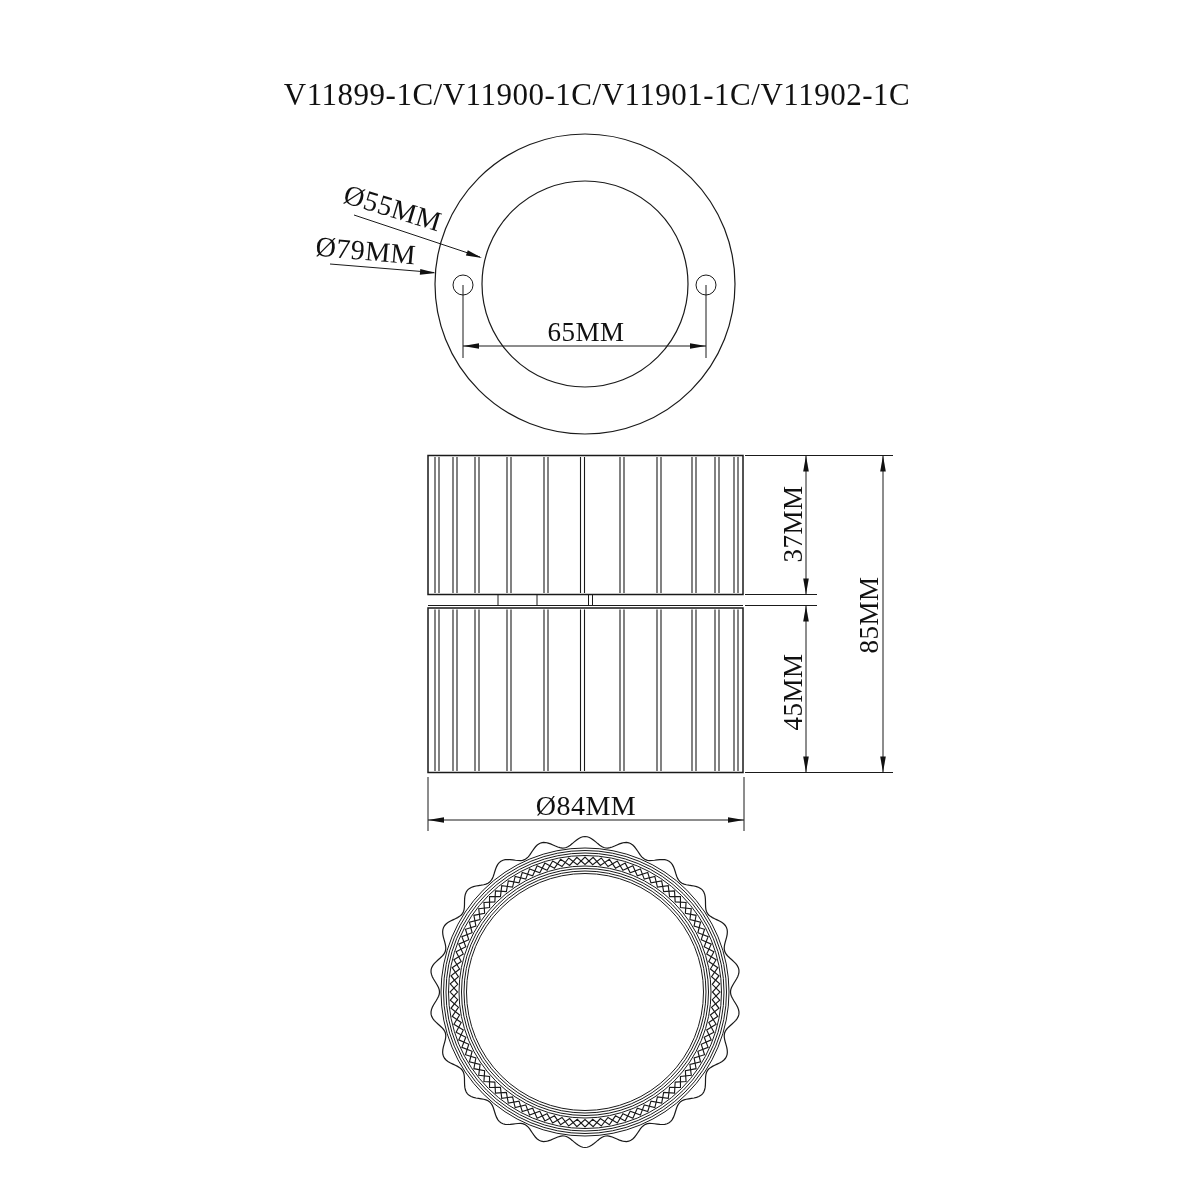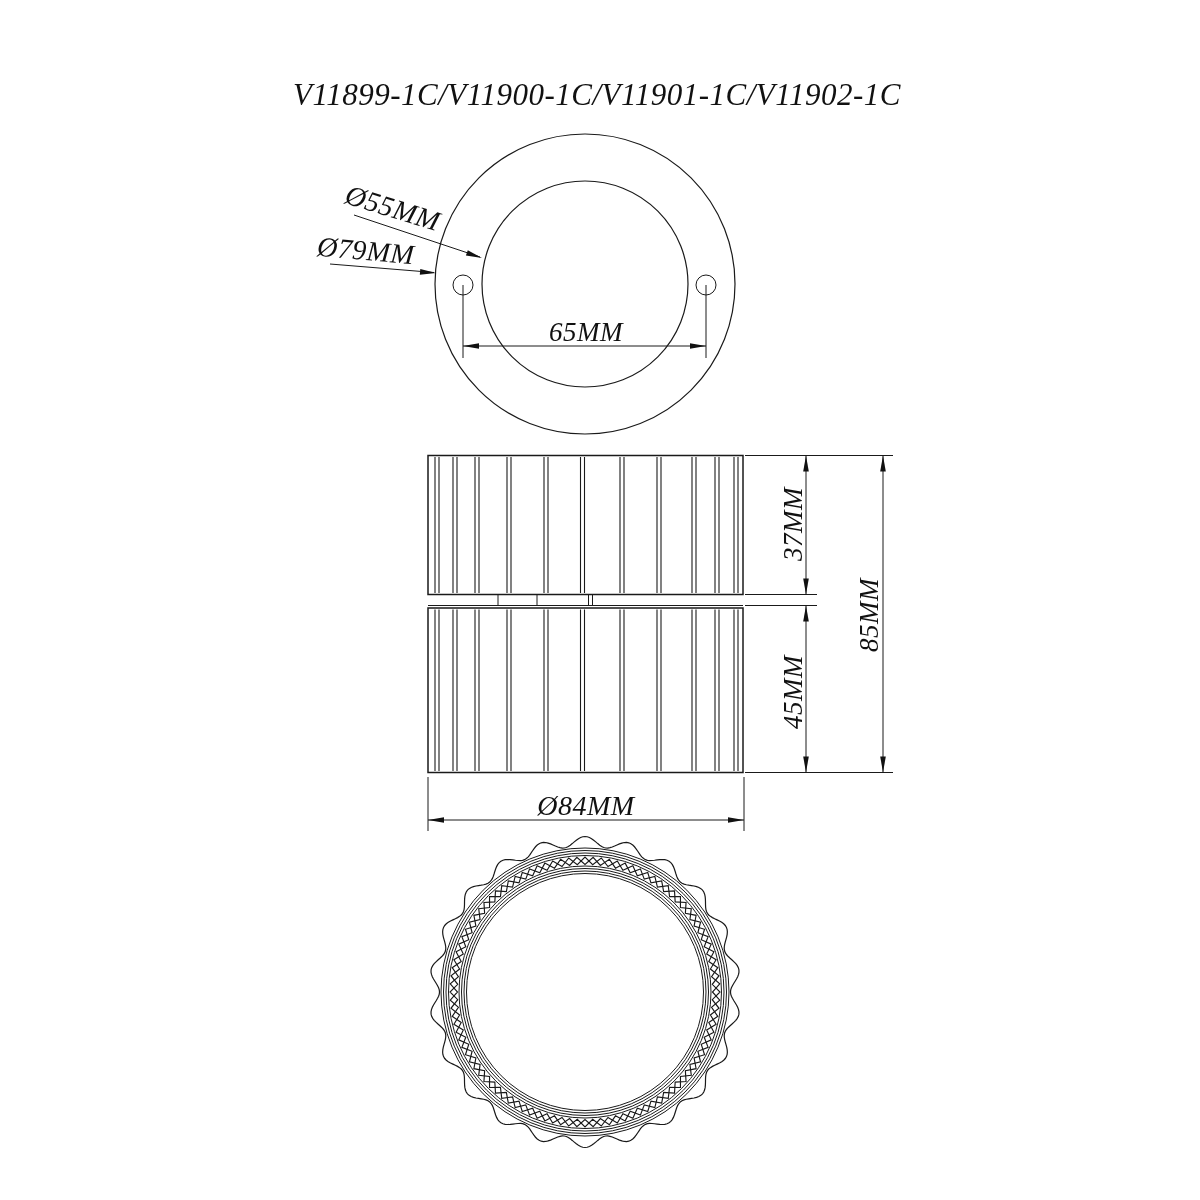--- a/index.html
+++ b/index.html
@@ -1,17 +1,17 @@
 <!DOCTYPE html>
 <html><head>
 <meta charset="utf-8">
 <style>
   html,body{margin:0;padding:0;background:#ffffff;}
   .sheet{position:relative;width:1200px;height:1200px;background:#ffffff;overflow:hidden;
-         font-family:"Liberation Serif","DejaVu Serif",serif;font-style:italic;}
+         font-family:"Liberation Serif","DejaVu Serif",serif;}
   svg{position:absolute;left:0;top:0;}
   .ln{stroke:#1a1a1a;stroke-width:1.2;fill:none;}
   .ln-thick{stroke:#1a1a1a;stroke-width:1.5;fill:none;}
   .ln-thin{stroke:#1a1a1a;stroke-width:1;fill:none;}
   .ah{fill:#111;stroke:none;}
   text{fill:#111;font-family:"Liberation Serif","DejaVu Serif",serif;}
   .dim-label{font-size:27px;letter-spacing:0.5px;}
   .dia-label{font-size:28px;letter-spacing:0.5px;}
   .title-label{font-size:31px;letter-spacing:0.5px;}
 </style>

